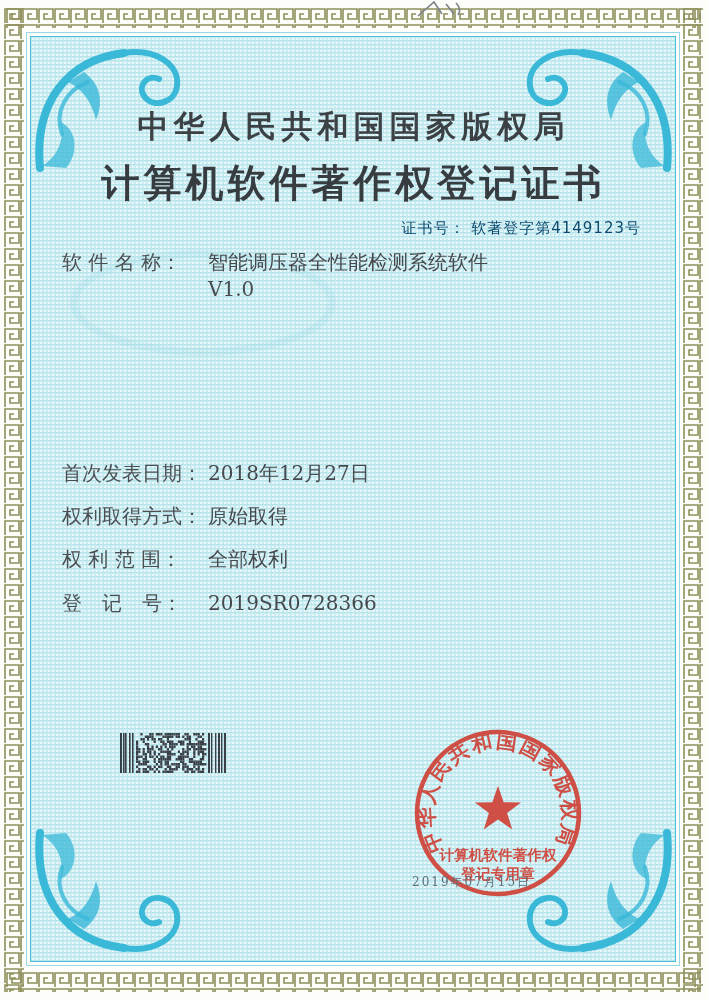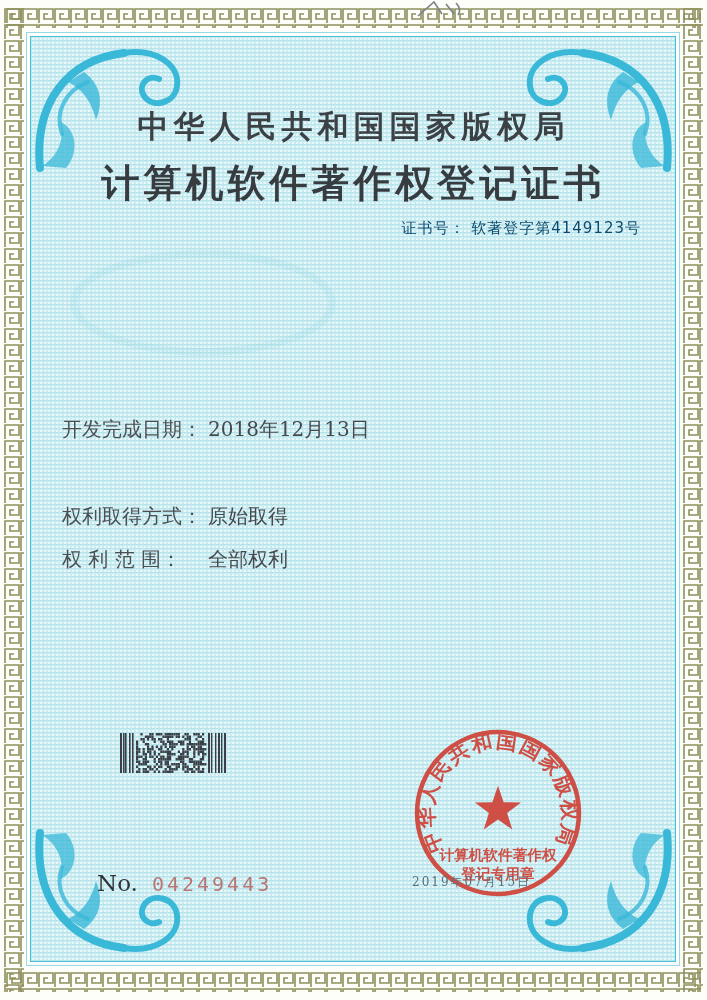--- a/index.html
+++ b/index.html
@@ -137,28 +137,35 @@
     <path d="M10 16 L26 2 L34 14 M38 4 l8 10 M48 3 q 6 6 2 12" fill="none" stroke="#7a828a" stroke-width="1.6"></path>
   </svg>
 
   <div class="authority">中华人民共和国国家版权局</div>
   <div class="cert-title">计算机软件著作权登记证书</div>
   <div class="cert-no-line">
     <span>证书号：</span>
     <span>软著登字第4149123号</span>
   </div>
 
-  <div class="field-row" style="top:416px">
-    <span class="field-label">开发完成日期：</span><span class="field-value">2018年12月13日</span>
+  <div class="field-row" style="top:249px">
+    <span class="field-label">软 件 名 称：</span><span class="field-value">智能调压器全性能检测系统软件</span>
+    <span class="field-value2">V1.0</span>
+  </div>
+  <div class="field-row" style="top:460px">
+    <span class="field-label">首次发表日期：</span><span class="field-value">2018年12月27日</span>
   </div>
   <div class="field-row" style="top:546px">
     <span class="field-label">权 利 范 围：</span><span class="field-value">全部权利</span>
   </div>
   <div class="field-row" style="top:503px">
     <span class="field-label">权利取得方式：</span><span class="field-value">原始取得</span>
+  </div>
+  <div class="field-row" style="top:590px">
+    <span class="field-label">登　记　号：</span><span class="field-value">2019SR0728366</span>
   </div>
 
 
   <svg class="barcode" id="barcode" viewBox="0 0 106 40">
       <rect x="0" y="0" width="2" height="40" fill="#3a4048"></rect>
       <rect x="3" y="0" width="1.6" height="40" fill="#3a4048"></rect>
       <rect x="5" y="0" width="1.6" height="40" fill="#3a4048"></rect>
       <rect x="9" y="0" width="1.6" height="40" fill="#3a4048"></rect>
       <rect x="12" y="0" width="1.6" height="40" fill="#3a4048"></rect>
       <rect x="88" y="0" width="2" height="40" fill="#3a4048"></rect>
@@ -455,17 +462,14 @@
     <text font-size="20.5" font-weight="bold" fill="#cf4237" letter-spacing="2" font-family="DejaVu Sans, sans-serif">
       <textPath href="#sealArc" startOffset="2">中华人民共和国国家版权局</textPath>
     </text>
     <polygon fill="#cf4237" points="85,58 90.6,74.3 107.8,74.6 94,84.9 99.1,101.4 85,91.5 70.9,101.4 76,84.9 62.2,74.6 79.4,74.3"></polygon>
     <text x="85" y="131" text-anchor="middle" font-size="14.5" font-weight="bold" fill="#cf4237" font-family="DejaVu Sans, sans-serif">计算机软件著作权</text>
     <text x="85" y="150" text-anchor="middle" font-size="14.5" font-weight="bold" fill="#cf4237" font-family="DejaVu Sans, sans-serif">登记专用章</text>
   </svg>
 
   <div class="seal-date">2019年07月15日</div>
 
-  <div class="footer-no">
-    <span>No.</span><span class="num">04249443</span>
-  </div>
 
 </div>
 
 </body></html>

